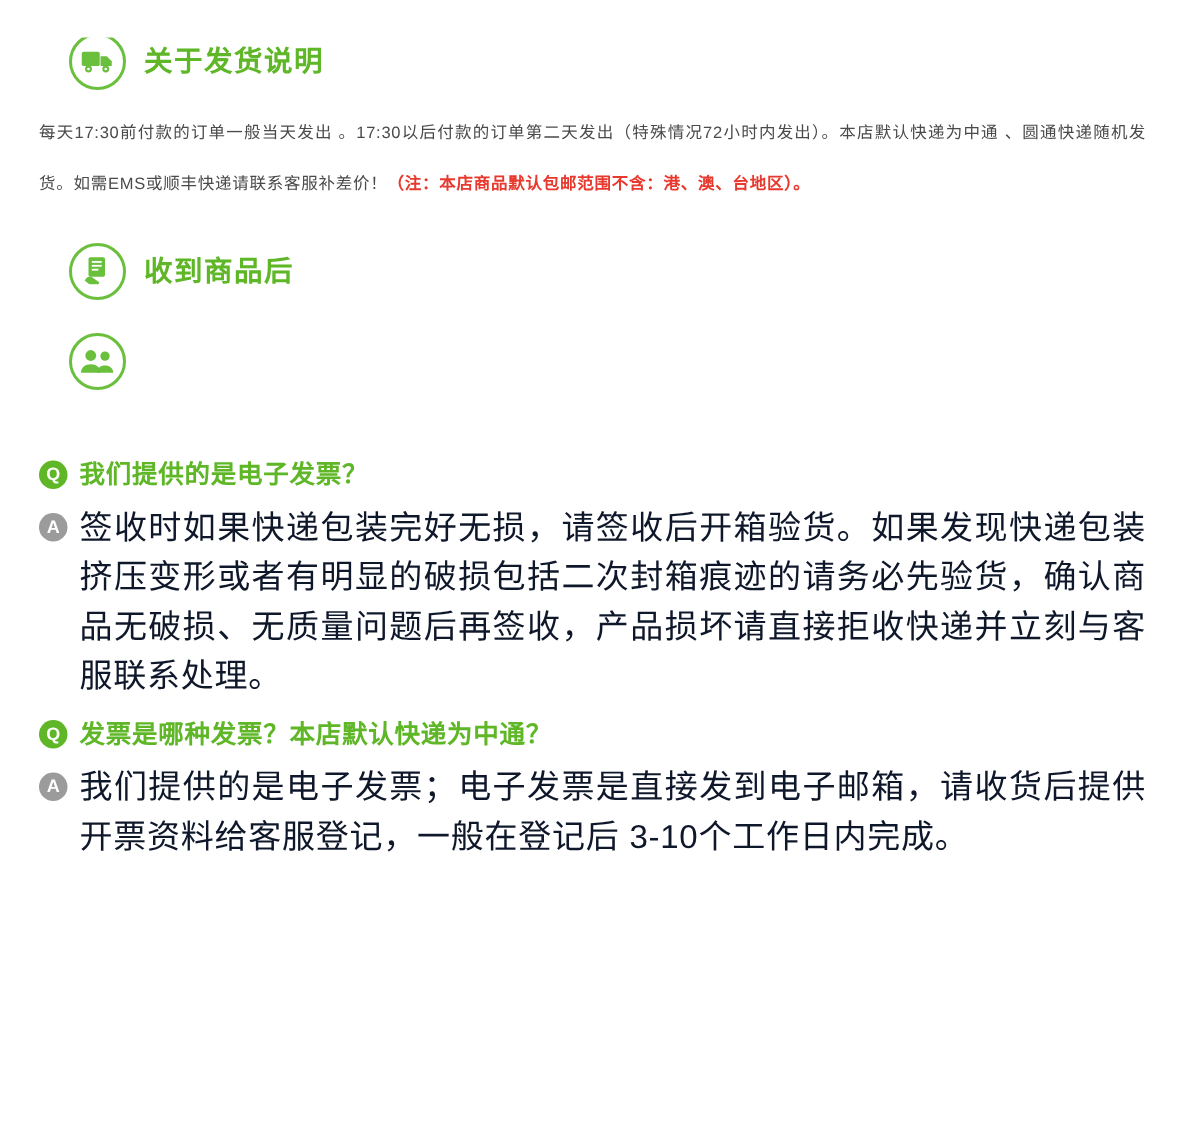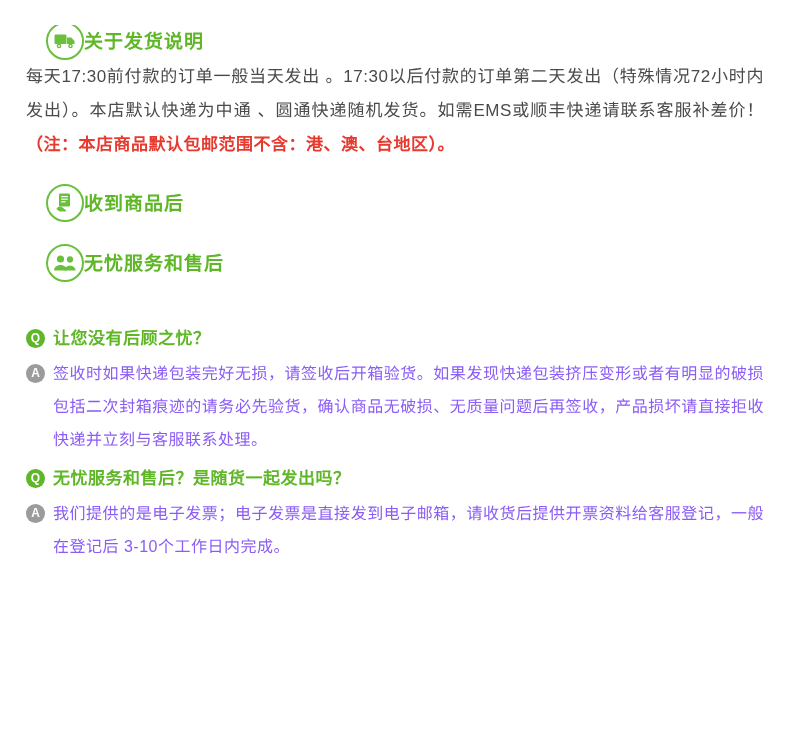--- a/index.html
+++ b/index.html
@@ -32,20 +32,21 @@
   
   .section {
     margin-top: 22px;
   }
   .section:first-of-type {
     margin-top: 26px;
   }
   .sec-head {
     display: flex;
     align-items: center;
+    gap: 12px;
     margin-left: 20px;
   }
   .sec-icon {
     width: 38px;
     height: 38px;
     border: 2px solid #6abf3c;
     border-radius: 50%;
     display: flex;
     align-items: center;
     justify-content: center;
@@ -54,22 +55,22 @@
   }
   .sec-icon svg { display: block; }
   .sec-title {
     font-size: 19px;
     font-weight: bold;
     color: #5fb728;
     letter-spacing: 1px;
     line-height: 1;
   }
   .sec-body {
-    margin-top: 0;
-    font-size: 17px;
+    margin-top: 12px;
+    font-size: 11px;
     line-height: 34px;
     color: #4a4a4a;
     letter-spacing: 0.5px;
     text-align: justify;
   }
   .hl-red {
     color: #e8392f;
     font-weight: bold;
   }
   
@@ -97,23 +98,23 @@
   .badge-q { background: #5fb728; }
   .badge-a { background: #9b9b9b; }
   .q-text {
     font-size: 17px;
     line-height: 33px;
     color: #5fb728;
     font-weight: bold;
     letter-spacing: 0.5px;
   }
   .a-text {
-    font-size: 16px;
+    font-size: 22px;
     line-height: 33px;
-    color: #8b5cf6;
+    color: #0f172a;
     letter-spacing: 0.5px;
     text-align: justify;
   }
   .qa-answer { margin-top: 2px; }
 </style>
 </head>
 <body>
 
 <div class="page">
   <div class="top-rule"></div>
@@ -155,41 +156,40 @@
   <div class="section">
     <div class="sec-head">
       <span class="sec-icon">
         <svg width="24" height="18" viewBox="0 0 24 18" fill="none" xmlns="http://www.w3.org/2000/svg">
           <circle cx="7.5" cy="5" r="3.6" fill="#6abf3c"></circle>
           <path d="M1 16.5c0-3.4 2.9-5.6 6.5-5.6s6.5 2.2 6.5 5.6H1z" fill="#6abf3c"></path>
           <circle cx="17" cy="5.4" r="3.1" fill="#6abf3c"></circle>
           <path d="M11.5 16.5c0-3 2.5-4.8 5.5-4.8s5.5 1.8 5.5 4.8h-11z" fill="#6abf3c"></path>
         </svg>
       </span>
-      <span class="sec-title">无忧服务和售后</span>
     </div>
   </div>
 
   <div class="qa-wrap">
 
     <div class="qa-item">
       <div class="qa-row">
         <span class="badge badge-q">Q</span>
-        <span class="q-text">让您没有后顾之忧？</span>
+        <span class="q-text">我们提供的是电子发票？</span>
       </div>
       <div class="qa-row qa-answer">
         <span class="badge badge-a">A</span>
         <span class="a-text">签收时如果快递包装完好无损，请签收后开箱验货。如果发现快递包装挤压变形或者有明显的破损包括二次封箱痕迹的请务必先验货，确认商品无破损、无质量问题后再签收，产品损坏请直接拒收快递并立刻与客服联系处理。</span>
       </div>
     </div>
 
     <div class="qa-item">
       <div class="qa-row">
         <span class="badge badge-q">Q</span>
-        <span class="q-text">无忧服务和售后？是随货一起发出吗？</span>
+        <span class="q-text">发票是哪种发票？本店默认快递为中通？</span>
       </div>
       <div class="qa-row qa-answer">
         <span class="badge badge-a">A</span>
         <span class="a-text">我们提供的是电子发票；电子发票是直接发到电子邮箱，请收货后提供开票资料给客服登记，一般在登记后 3-10个工作日内完成。</span>
       </div>
     </div>
 
   </div>
 </div>
 

